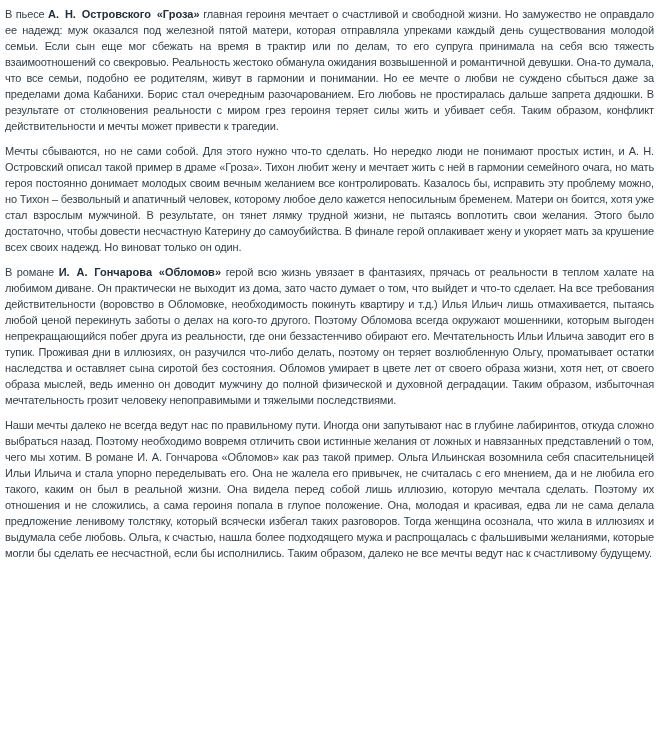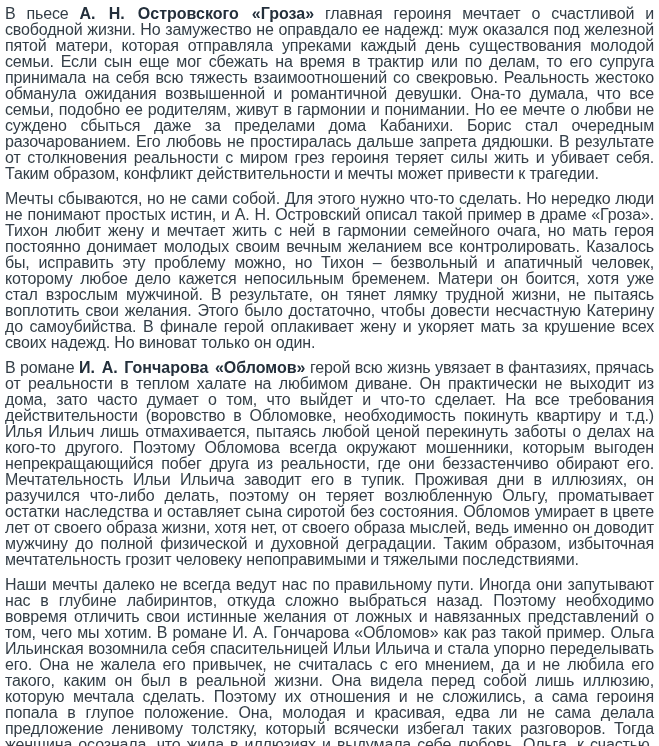--- a/index.html
+++ b/index.html
@@ -16,21 +16,21 @@
   body {
     width: 659px;
     font-family: "Liberation Sans", "DejaVu Sans", sans-serif;
   }
   .doc {
     width: 659px;
     padding: 6px 5px 8px 5px;
   }
   .doc p {
     margin: 0 0 9px 0;
-    font-size: 16px;
+    font-size: 11px;
     line-height: 16px;
     text-align: justify;
     letter-spacing: -0.15px;
     color: var(--body-color);
   }
   .doc p:last-child { margin-bottom: 8px; }
   .doc strong {
     font-weight: bold;
     color: var(--bold-color);
     letter-spacing: 0;

